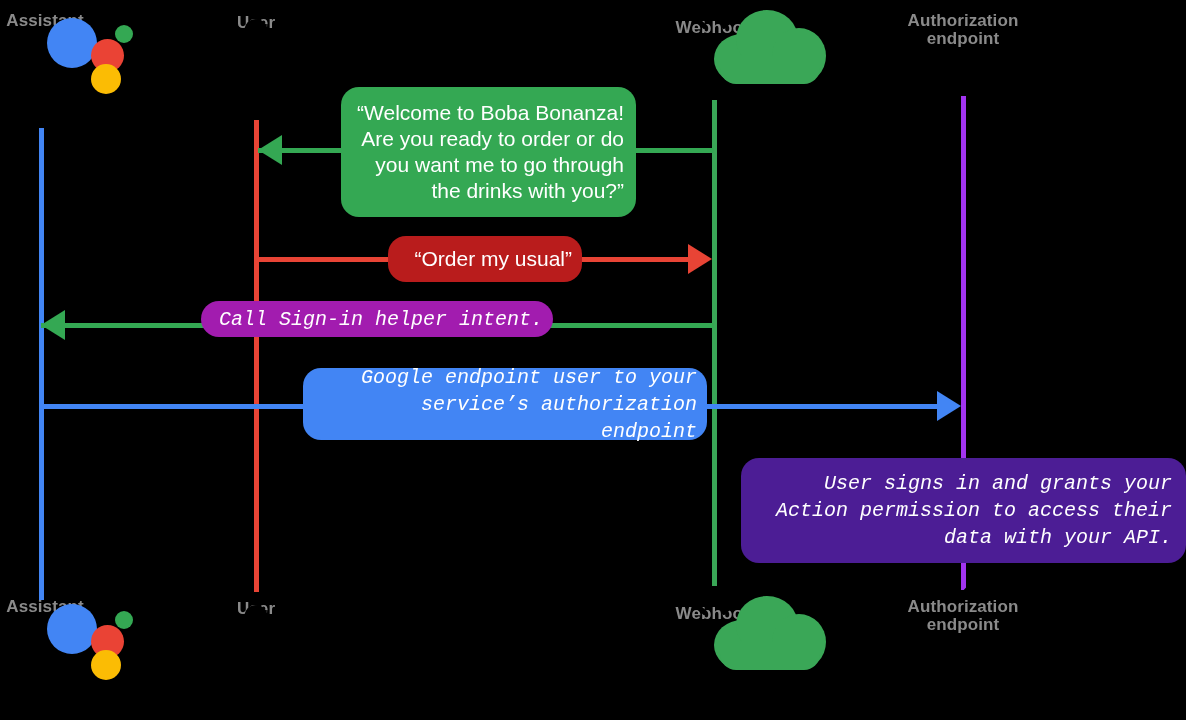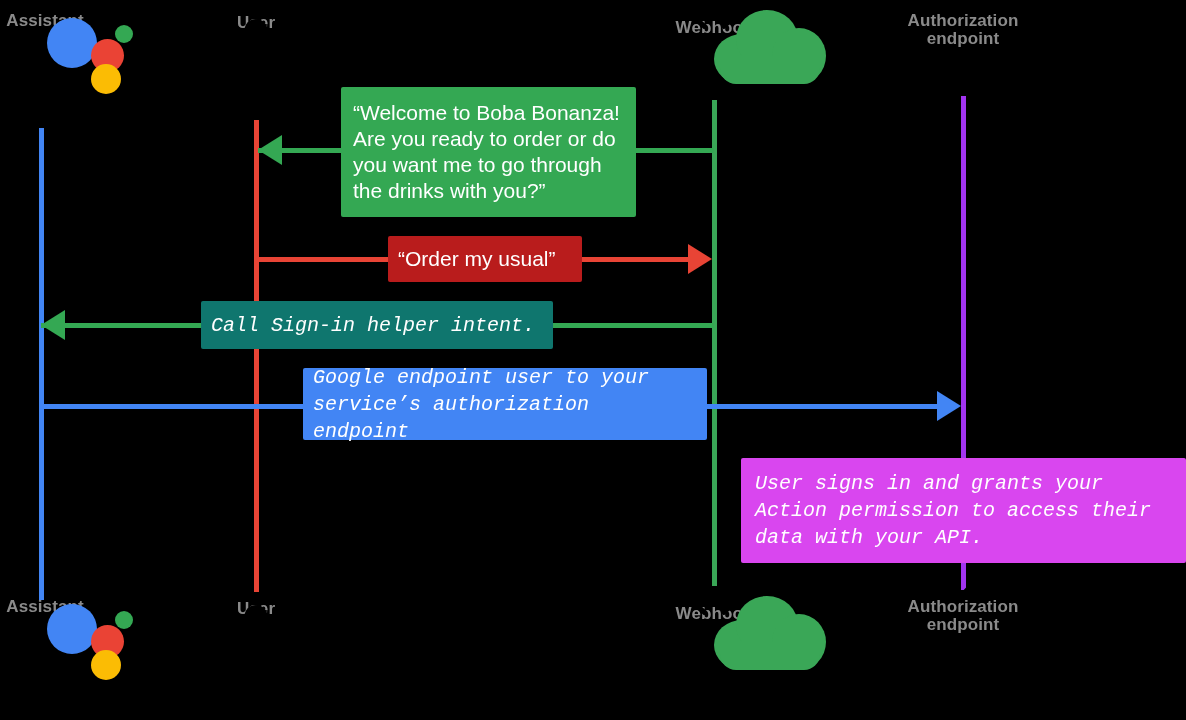--- a/index.html
+++ b/index.html
@@ -40,21 +40,21 @@
   .chk svg{position:absolute;left:50%;top:50%;transform:translate(-50%,-52%);}
 
   
   .life{position:absolute;width:5px;}
 
   
   .hline{position:absolute;height:5px;}
   .head{position:absolute;width:0;height:0;border-top:15px solid transparent;border-bottom:15px solid transparent;}
 
   
-  .bubble{position:absolute;border-radius:2px;color:#fff;text-align:left;
+  .bubble{position:absolute;border-radius:18px;color:#fff;text-align:right;
           display:flex;align-items:center;justify-content:center;box-sizing:border-box;}
   .bubble span{display:block;width:100%;}
   .sans{font-family:"Liberation Sans",sans-serif;font-size:21px;line-height:26px;}
   .mono{font-family:"Liberation Mono",monospace;font-style:italic;font-size:20px;line-height:27px;}
 </style>
 </head>
 <body>
 
 <div id="stage">
 
@@ -106,31 +106,31 @@
   </div>
 
   <div class="hline" style="left:256px;top:257px;width:440px;background:#e84435;"></div>
   <div class="head" style="left:688px;top:244px;border-left:24px solid #e84435;"></div>
   <div class="bubble sans" style="left:388px;top:236px;width:194px;height:46px;background:#b91c1c;padding:0 10px;">
     <span>“Order my usual”</span>
   </div>
 
   <div class="hline" style="left:41px;top:323px;width:673px;background:#34a853;"></div>
   <div class="head" style="left:41px;top:310px;border-right:24px solid #34a853;"></div>
-  <div class="bubble mono" style="left:201px;top:301px;width:352px;height:48px;background:#0f766e;padding:0 10px;">
+  <div class="bubble mono" style="left:201px;top:301px;width:352px;height:36px;background:#a21caf;padding:0 10px;">
     <span>Call Sign-in helper intent.</span>
   </div>
 
   <div class="hline" style="left:41px;top:404px;width:900px;background:#4285f4;"></div>
   <div class="head" style="left:937px;top:391px;border-left:24px solid #4285f4;"></div>
   <div class="bubble mono" style="left:303px;top:368px;width:404px;height:72px;background:#4285f4;padding:0 10px;">
     <span>Google endpoint user to your service’s authorization endpoint</span>
   </div>
 
-  <div class="bubble mono" style="left:741px;top:458px;width:445px;height:105px;background:#d946ef;padding:0 14px;">
+  <div class="bubble mono" style="left:741px;top:458px;width:445px;height:105px;background:#4c1d95;padding:0 14px;">
     <span>User signs in and grants your Action permission to access their data with your API.</span>
   </div>
 
   <div class="actor" style="left:0px;top:598px;width:90px;">
     <span class="icon">
       <span class="ga"><i class="b"></i><i class="r"></i><i class="y"></i><i class="g"></i></span>
     </span>
     <span class="label">Assistant</span>
   </div>
 

